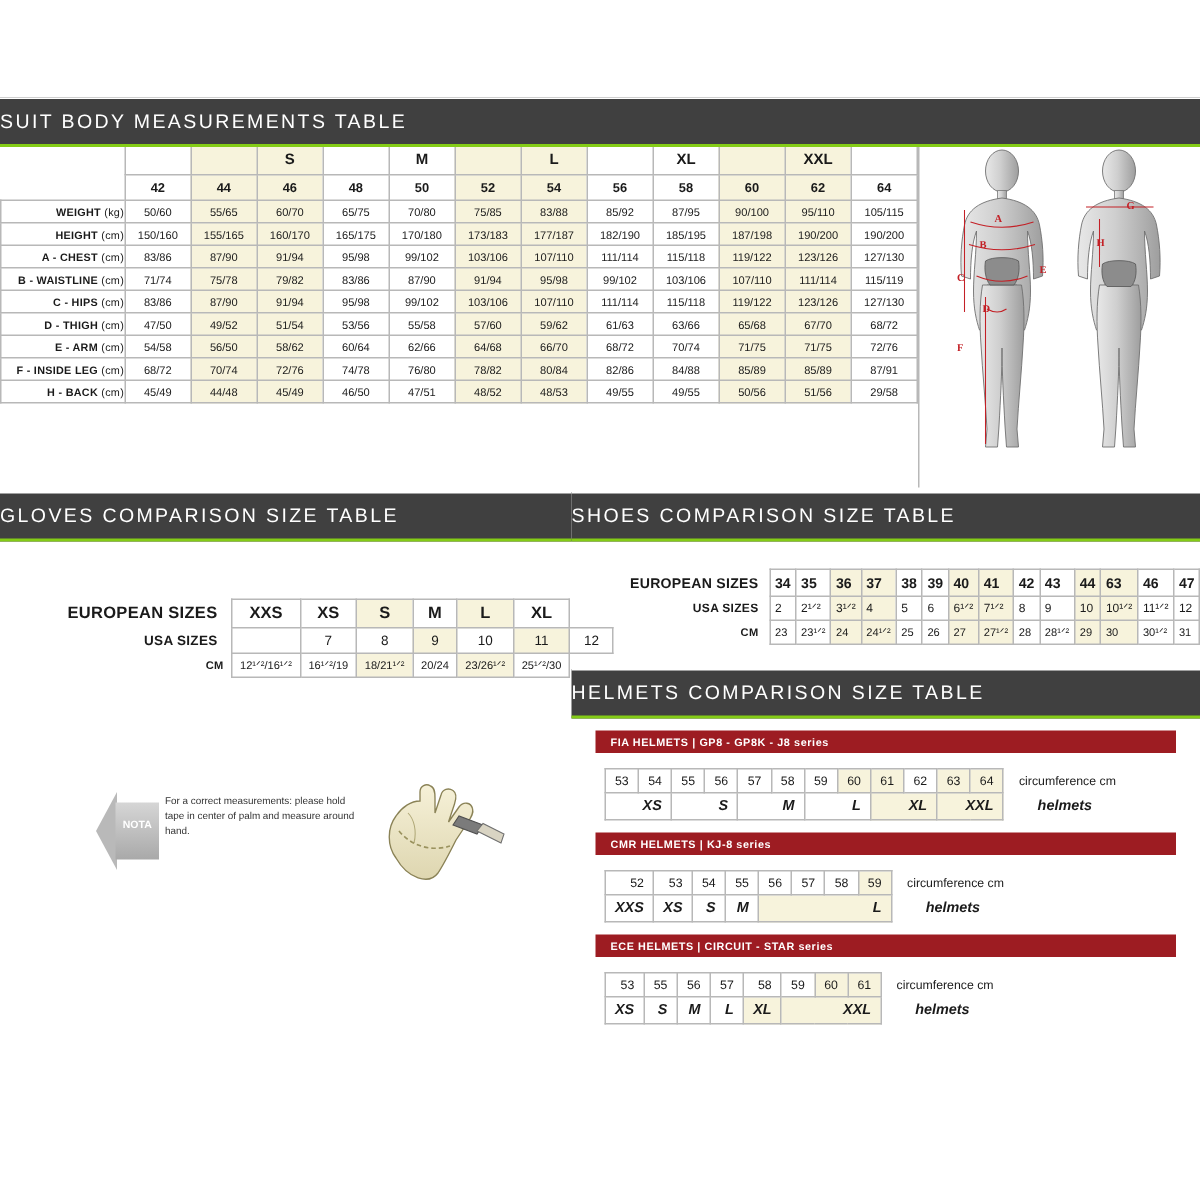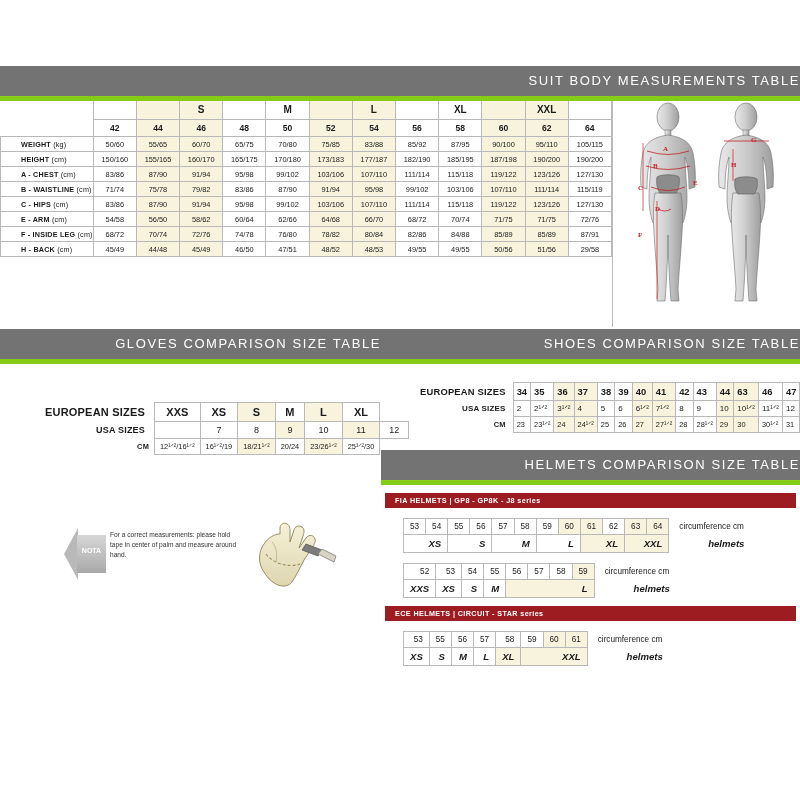--- a/index.html
+++ b/index.html
@@ -11,29 +11,29 @@
   }
   #page {
     position: relative;
     width: 800px; height: 800px;
     background: #ffffff;
     overflow: hidden;
   }
 
   
   .bar {
-    background: #737373;
+    background: #404040;
     color: #ffffff;
-    text-align: right;
+    text-align: left;
     font-size: 13px;
     letter-spacing: 1.6px;
     font-weight: 400;
     padding: 7px 0 8px 0;
     border-top: 1px solid #ffffff;
-    border-bottom: 5px solid #84cc16;
+    border-bottom: 2px solid #84cc16;
   }
 
   
   #suit-section {
     position: absolute;
     left: 0; top: 65px;
     width: 800px;
   }
   #suit-body {
     display: flex;
@@ -51,22 +51,22 @@
     color: #1a1a1a;
   }
   table.suit td, table.suit th {
     border: 1px solid #b8b8b8;
     text-align: center;
     padding: 2.5px 0 2.5px 0;
     font-weight: normal;
     white-space: nowrap;
   }
   table.suit td.rowlabel {
-    text-align: left;
-    padding-left: 20px;
+    text-align: right;
+    padding-left: 10px;
     font-weight: bold;
     font-size: 7.2px;
     width: 82px;
     letter-spacing: 0.2px;
   }
   table.suit td.rowlabel .unit { font-weight: normal; }
   table.suit tr.sizes td {
     font-weight: bold;
     font-size: 10px;
     padding: 3px 0 4px 0;
@@ -193,39 +193,39 @@
 
   
   .helmet-block { margin-top: 8px; }
   .helmet-title {
     background: #9d1c22;
     color: #ffffff;
     font-size: 7.2px;
     font-weight: bold;
     letter-spacing: 0.4px;
     padding: 3px 0 3px 10px;
-    margin: 0 4px;
+    margin: 0 16px;
   }
   table.helmet {
     border-collapse: collapse;
     font-size: 8px;
     margin: 10px 0 8px 22px;
     color: #1a1a1a;
   }
   table.helmet td {
     border: 1px solid #b8b8b8;
     text-align: right;
     padding: 3px 6px;
     white-space: nowrap;
   }
   table.helmet tr.num td { font-size: 8.2px; }
   table.helmet tr.size td { font-weight: bold; font-style: italic; font-size: 9.6px; padding: 3px 6px; }
   table.helmet td.note {
     border: none;
-    text-align: right;
+    text-align: center;
     font-size: 7px;
     padding-left: 10px;
     font-weight: normal;
     font-style: normal;
   }
 </style>
 </head>
 <body>
 
 <div id="page">
@@ -335,20 +335,35 @@
                 <td class="hl">91/94</td>
                 <td class="nohl">95/98</td>
                 <td class="nohl">99/102</td>
                 <td class="hl">103/106</td>
                 <td class="hl">107/110</td>
                 <td class="nohl">111/114</td>
                 <td class="nohl">115/118</td>
                 <td class="hl">119/122</td>
                 <td class="hl">123/126</td>
                 <td class="nohl">127/130</td>
+              </tr>
+              <tr>
+                <td class="rowlabel">D - THIGH<span class="unit"> (cm)</span></td>
+                <td class="nohl">47/50</td>
+                <td class="hl">49/52</td>
+                <td class="hl">51/54</td>
+                <td class="nohl">53/56</td>
+                <td class="nohl">55/58</td>
+                <td class="hl">57/60</td>
+                <td class="hl">59/62</td>
+                <td class="nohl">61/63</td>
+                <td class="nohl">63/66</td>
+                <td class="hl">65/68</td>
+                <td class="hl">67/70</td>
+                <td class="nohl">68/72</td>
               </tr>
               <tr>
                 <td class="rowlabel">E - ARM<span class="unit"> (cm)</span></td>
                 <td class="nohl">54/58</td>
                 <td class="hl">56/50</td>
                 <td class="hl">58/62</td>
                 <td class="nohl">60/64</td>
                 <td class="nohl">62/66</td>
                 <td class="hl">64/68</td>
                 <td class="hl">66/70</td>
@@ -611,20 +626,21 @@
                   <td colspan="2" class="nohl">M</td>
                   <td colspan="2" class="nohl">L</td>
                   <td colspan="2" class="hl">XL</td>
                   <td colspan="2" class="hl">XXL</td>
                   <td class="note">helmets</td>
                 </tr>
               </tbody>
             </table>
           </div>
           <div class="helmet-block">
+            <div class="helmet-title">CMR HELMETS | KJ-8 series</div>
             <table class="helmet">
               <tbody>
                 <tr class="num">
                   <td class="nohl">52</td>
                   <td class="nohl">53</td>
                   <td class="nohl">54</td>
                   <td class="nohl">55</td>
                   <td class="nohl">56</td>
                   <td class="nohl">57</td>
                   <td class="nohl">58</td>

